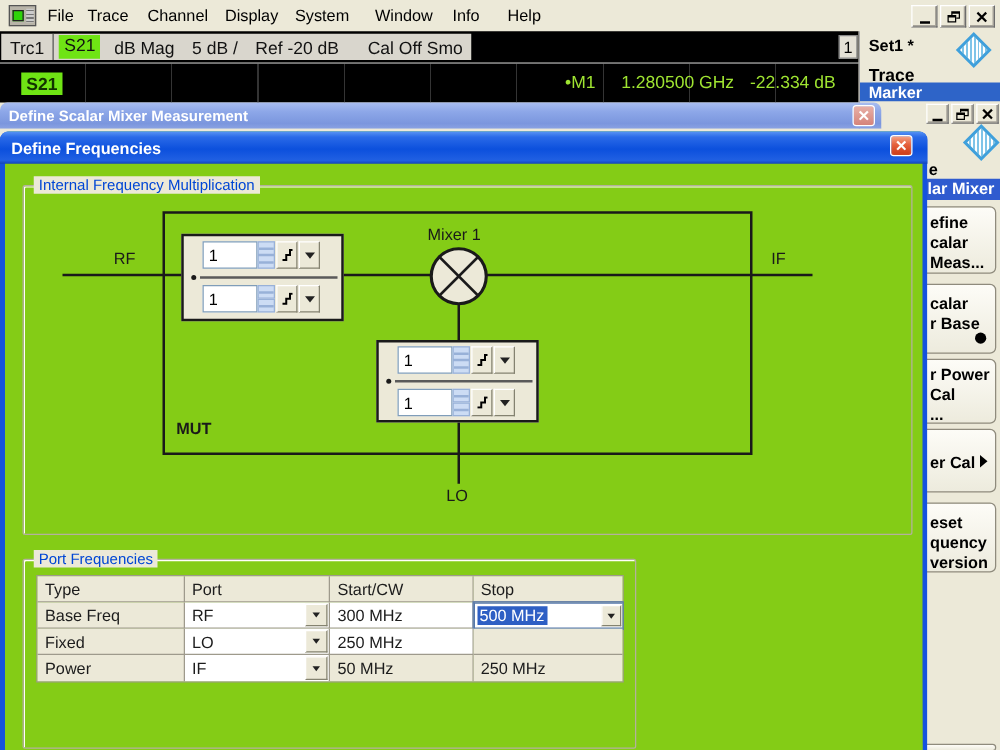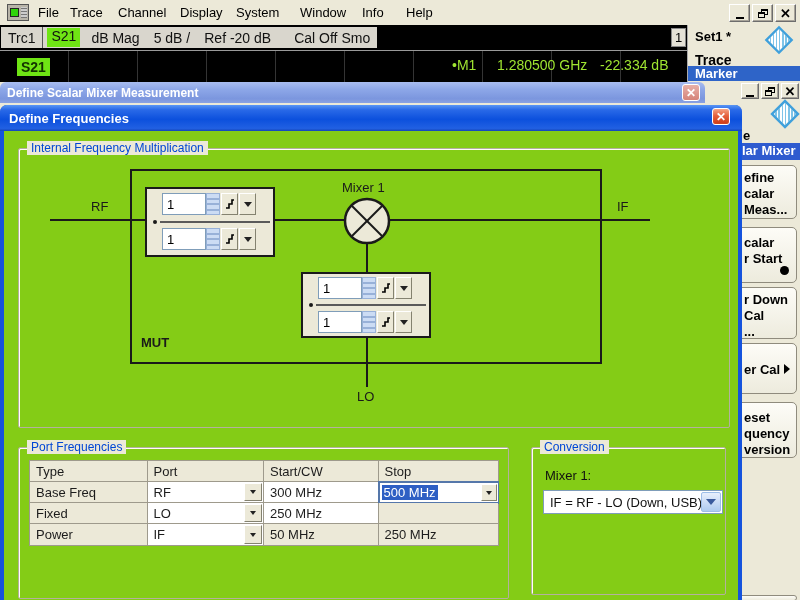--- a/index.html
+++ b/index.html
@@ -178,25 +178,25 @@
 
 <div id="sb-header" class="abs">lar Mixer</div>
 
 <div class="abs softkey" style="top:165px; height:54px;">
   <div>efine</div>
   <div>calar</div>
   <div>Meas...</div>
 </div>
 <div class="abs softkey" style="top:227px; height:56px;">
   <div style="margin-top:3px">calar</div>
-  <div>r Start</div>
+  <div>r Base</div>
   <div class="dot"></div>
 </div>
 <div class="abs softkey" style="top:287px; height:52px;">
-  <div>r Down</div>
+  <div>r Power</div>
   <div>Cal</div>
   <div>...</div>
 </div>
 <div class="abs softkey" style="top:343px; height:51px;">
   <div style="margin-top:14px">er Cal</div>
   <div class="tri-right"></div>
 </div>
 <div class="abs softkey" style="top:402px; height:56px;">
   <div style="margin-top:3px">eset</div>
   <div>quency</div>
@@ -369,23 +369,13 @@
         <span>IF</span>
         <div class="combo-arrow">
             <div class="dd-glyph" style="border-top-width:4px; border-left-width:3px; border-right-width:3px;"></div>
           </div>
       </div>
       <div class="tcell c-start">50 MHz</div>
       <div class="tcell c-stop">250 MHz</div>
     </div>
   </div>
 
-  <div class="abs groupbox" style="left:527px; top:342px; width:195px; height:148px;">
-    <span class="group-title">Conversion</span>
-    <span class="abs" style="left:13px; top:20px; font-size:13px; color:#111;">Mixer 1:</span>
-    <div class="abs" id="conv-combo" style="left:11px; top:42px;">
-      <span>IF = RF - LO (Down, USB)</span>
-      <div id="conv-arrow">
-          <div class="chev"></div>
-        </div>
-    </div>
-  </div>
 </div>
 
 </body></html>

